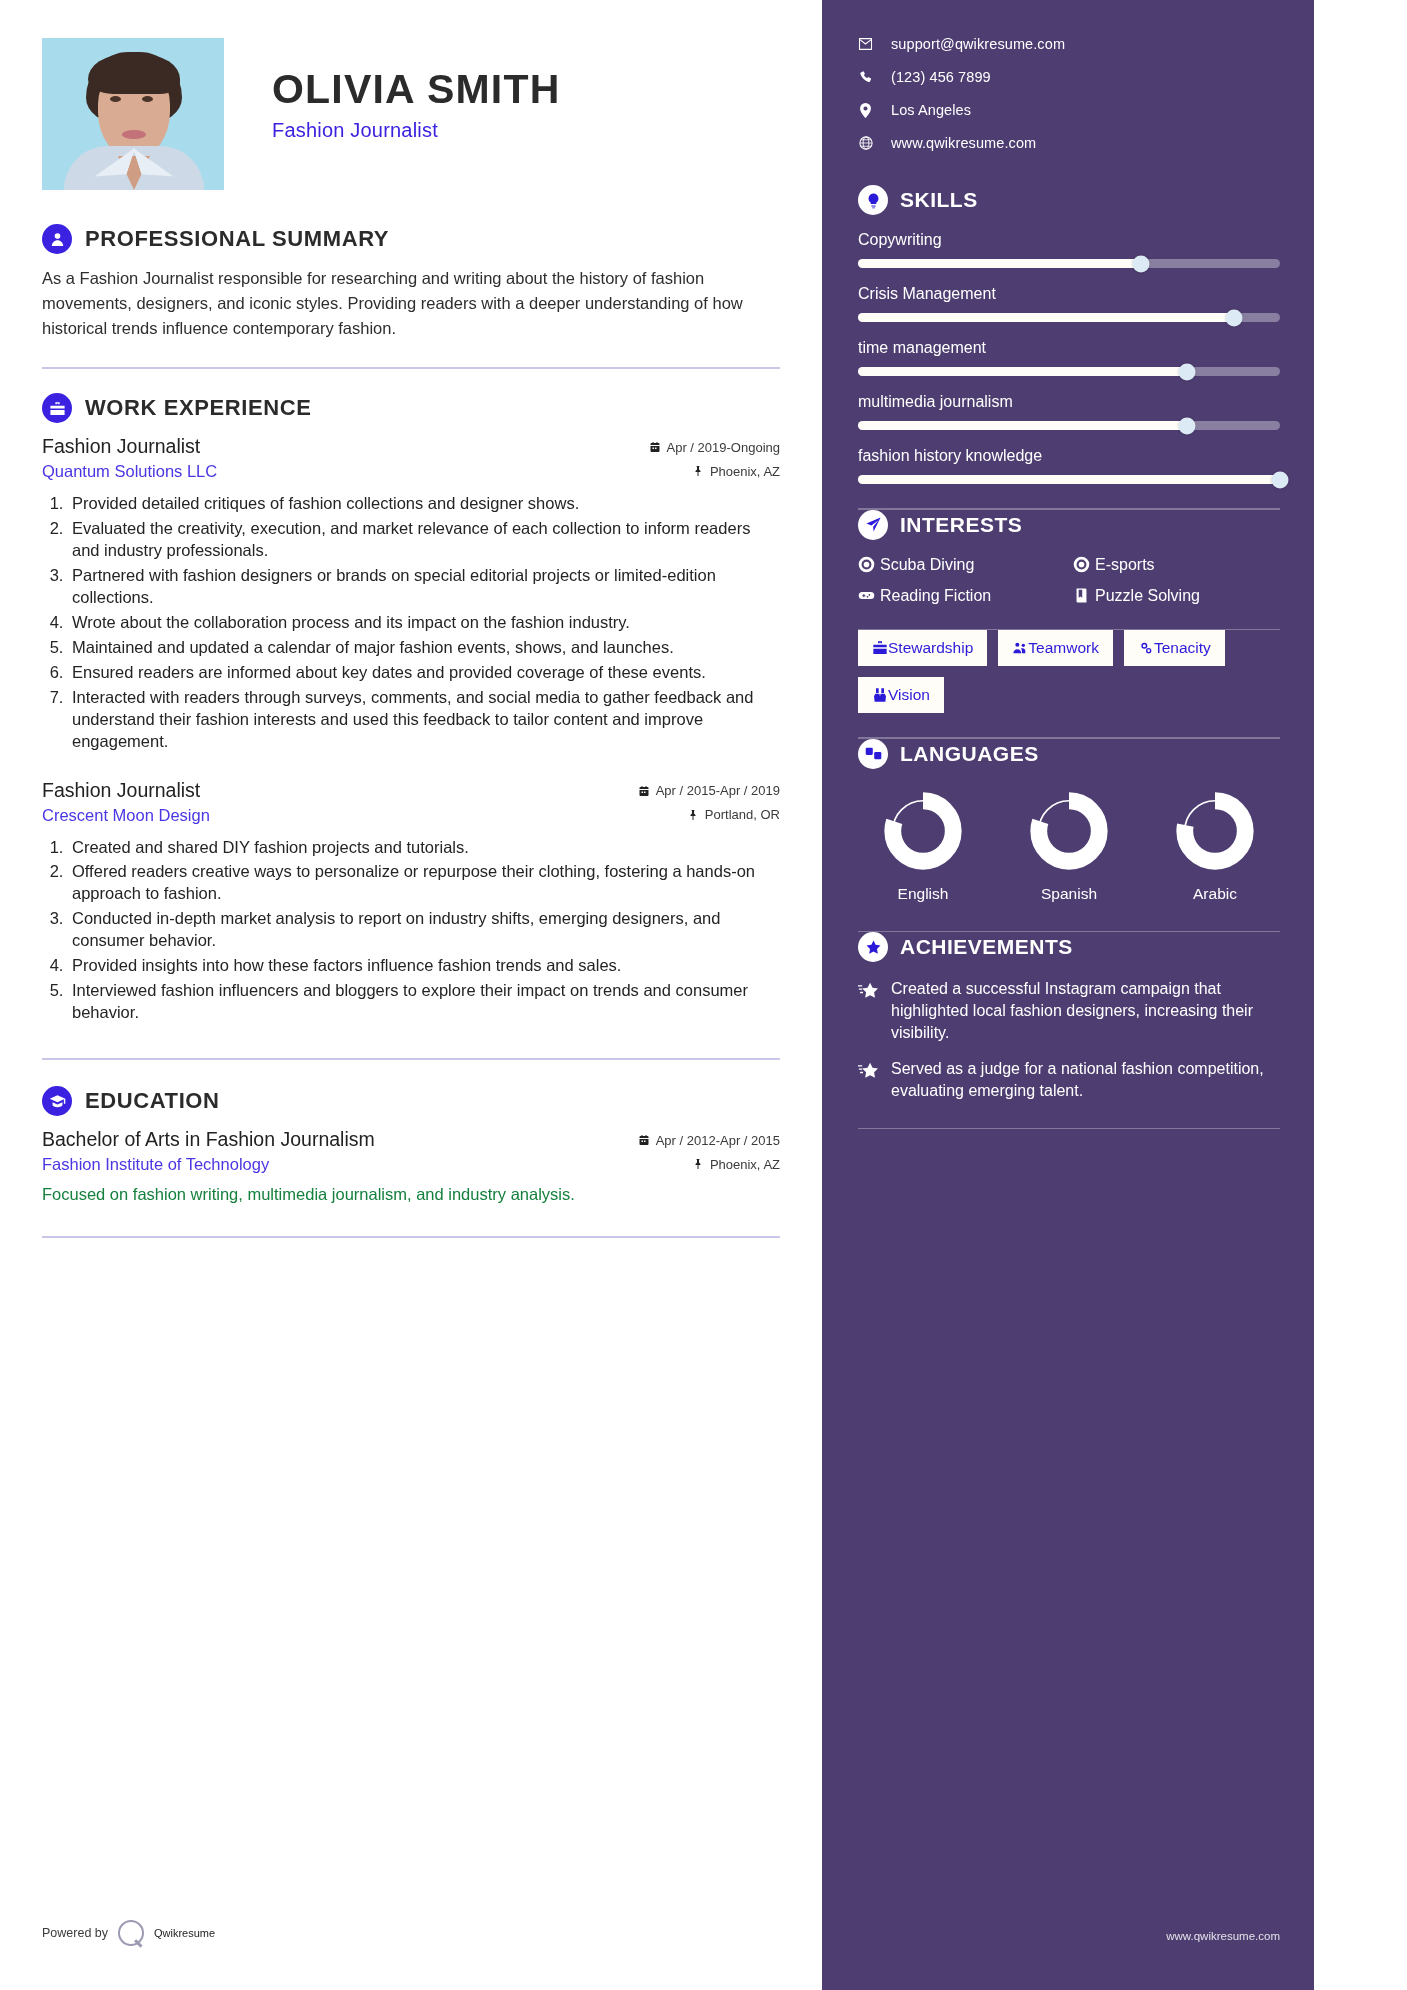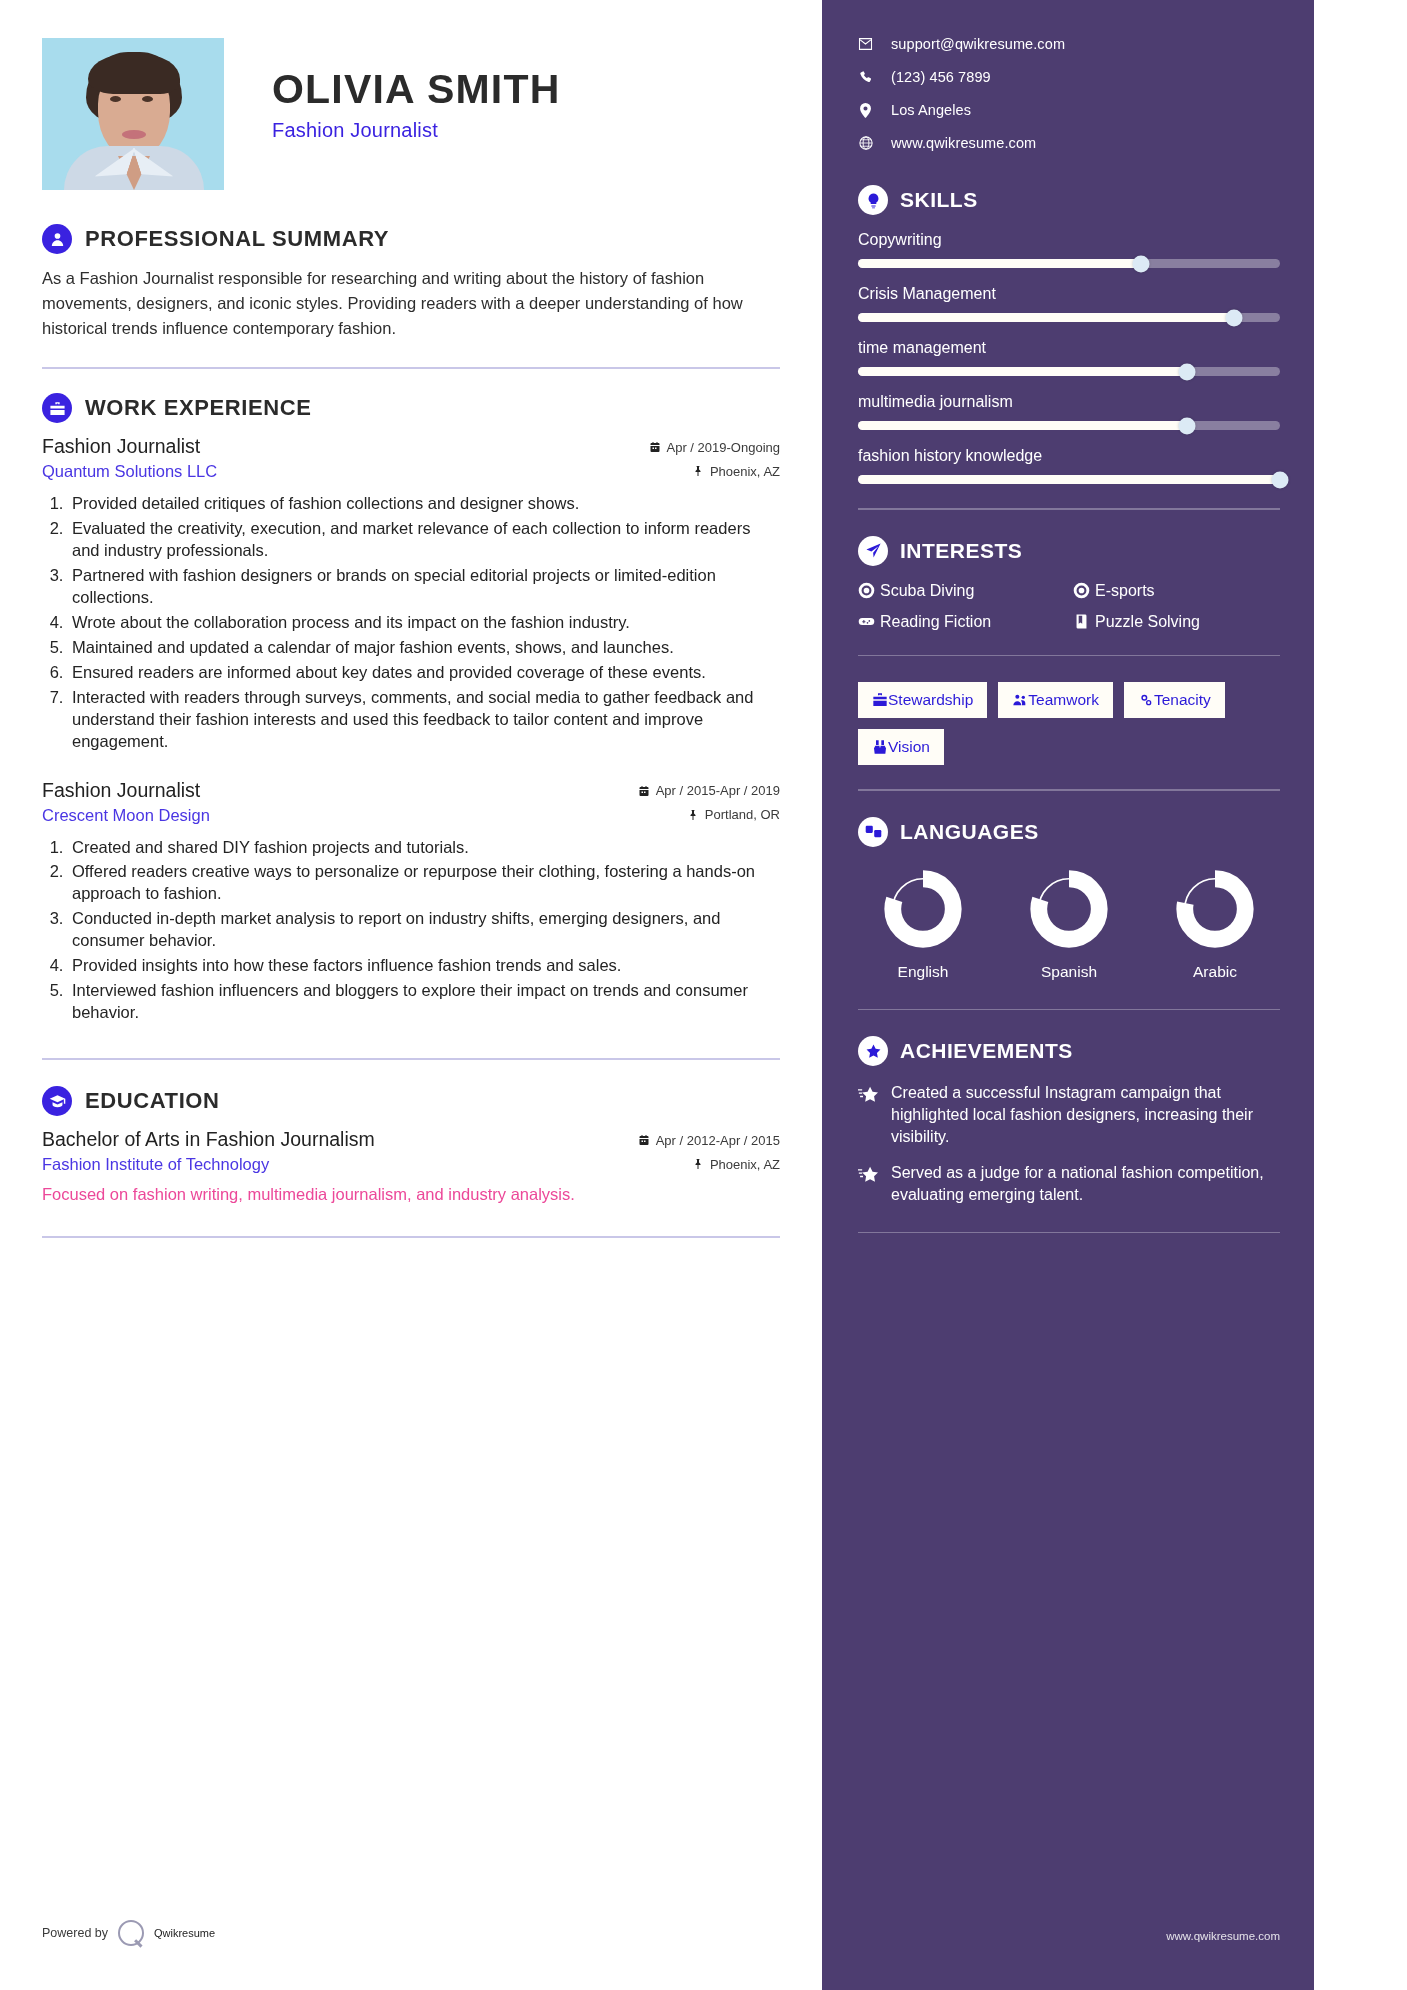--- a/index.html
+++ b/index.html
@@ -106,21 +106,21 @@
   .job-meta svg { width: 12px; height: 12px; fill: #222; flex:none;}
   .job-sub { display: flex; justify-content: space-between; align-items: baseline; margin-top: 4px; }
   .job-company { font-size: 16.5px; color: #4a36e3; }
 
   ol.bullets { margin: 12px 0 0 26px; padding: 0; }
   ol.bullets li {
     font-size: 16.5px; line-height: 1.33; color: #242424; margin-bottom: 3px;
     padding-left: 4px;
   }
 
-  .edu-desc { font-size: 16.5px; line-height: 1.38; color: #ec4899; margin-top: 9px; }
+  .edu-desc { font-size: 16.5px; line-height: 1.38; color: #15803d; margin-top: 9px; }
 
   .footer {
     position: absolute; left: 42px; bottom: 44px;
     display: flex; align-items: center; gap: 10px;
   }
   .footer .pb { font-size: 12.5px; color: #3a3a3a; }
   .footer .qlogo {
     width: 26px; height: 26px; border-radius: 50%;
     border: 2.5px solid #9b9ab3; position: relative;
   }
@@ -141,21 +141,21 @@
     position: relative;
   }
   .contact-list { margin-top: 6px; }
   .contact-row {
     display: flex; align-items: center; gap: 18px;
     font-size: 14.5px; color: #fff; margin-bottom: 17px; letter-spacing: .1px;
   }
   .contact-row .ci { width: 15px; display: flex; justify-content: center; flex: none; }
   .contact-row svg { fill: #fff; }
 
-  .rsec { margin-top: 26px; }
+  .rsec { }
   .rsec-head { display: flex; align-items: center; gap: 12px; margin-bottom: 16px; }
   .rsec-ico {
     width: 30px; height: 30px; border-radius: 50%; background: #fff;
     display:flex; align-items:center; justify-content:center; flex:none;
   }
   .rsec-ico svg { width: 17px; height: 17px; fill: #2b1ad8; }
   .rsec-title { font-size: 21px; font-weight: 700; letter-spacing: .5px; }
 
   .skill { margin-bottom: 17px; }
   .skill-name { font-size: 16px; margin-bottom: 10px; color:#fff; }

